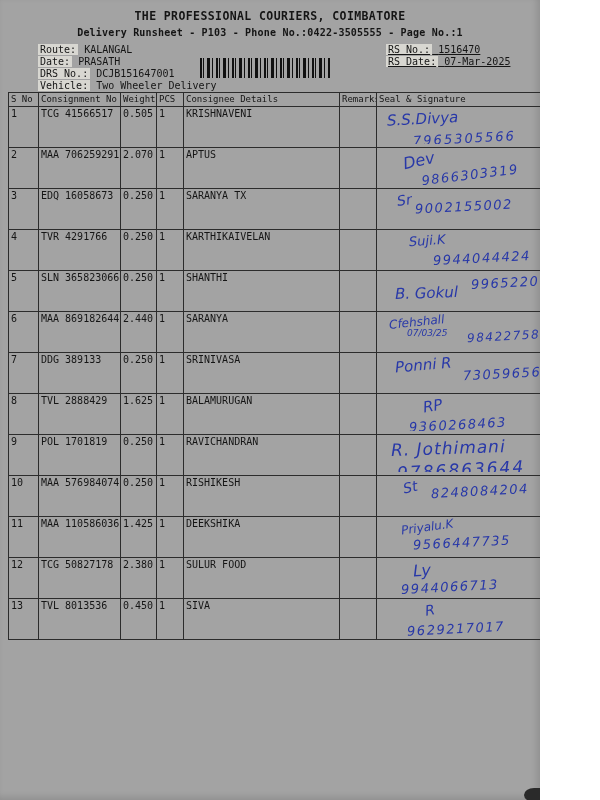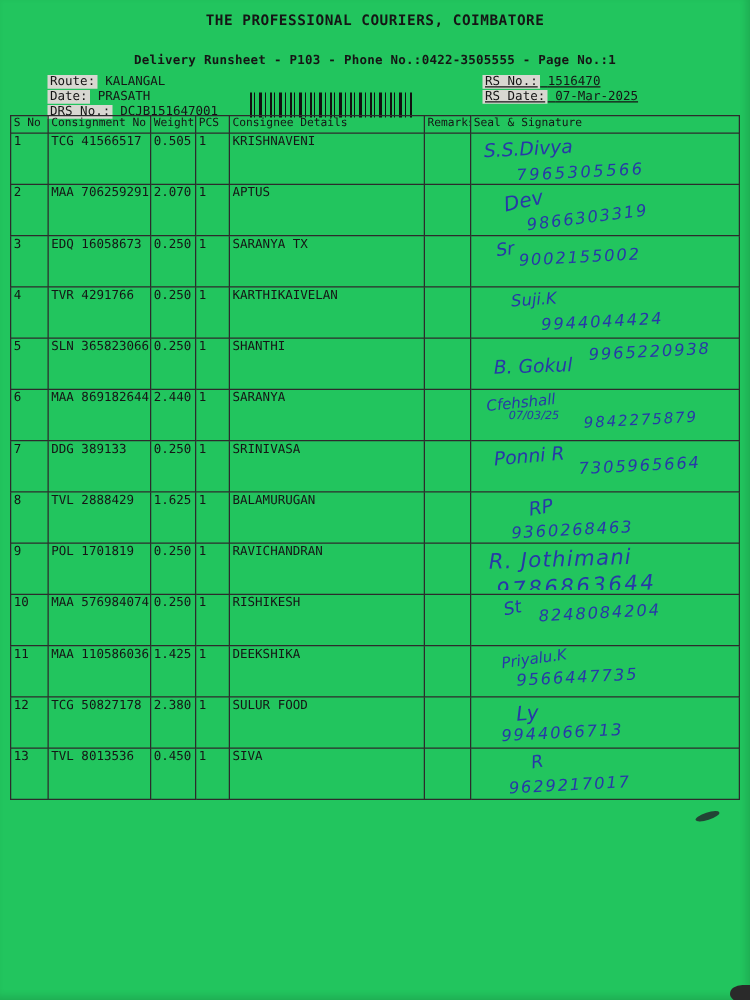--- a/index.html
+++ b/index.html
@@ -1,24 +1,24 @@
 <!DOCTYPE html>
 <html style="--ink: #2838a8;"><head>
 <meta charset="utf-8">
 <style>
   * { margin:0; padding:0; box-sizing:border-box; }
   html,body { background:#ffffff; }
   .page {
-    position:relative; width:600px; height:800px;
-    background:#22c55e; overflow:hidden;
+    position:relative; width:540px; height:800px;
+    background:#a3a3a3; overflow:hidden;
     font-family:"DejaVu Sans Mono", monospace; color:#151515;
     box-shadow: inset -3px -3px 6px rgba(0,0,0,0.12);
   }
   .title { text-align:center; padding-top:9px; font-weight:bold; font-size:11.5px; letter-spacing:0.4px; }
-  .subtitle { text-align:center; font-weight:bold; font-size:10px; margin-top:20px; letter-spacing:0.2px; }
+  .subtitle { text-align:center; font-weight:bold; font-size:10px; margin-top:4px; letter-spacing:0.2px; }
   .meta { position:relative; margin:6px 0 0 14px; font-size:10px; line-height:12px; height:48px;padding-left:24px; }
   .meta-left div { white-space:nowrap; }
   .label { background:#d8d7d1; padding:0 2px; }
   .meta-right { position:absolute; left:372px; top:0;text-decoration:underline; }
   .barcode {
     position:absolute; left:186px; top:14px; width:130px; height:20px;
     background: repeating-linear-gradient(90deg,
       #111 0 2px, transparent 2px 3px,
       #111 3px 4px, transparent 4px 7px,
       #111 7px 10px, transparent 10px 12px,
@@ -81,20 +81,24 @@
         <span>KALANGAL</span>
       </div>
       <div>
         <span class="label">Date:</span>
         <span>PRASATH</span>
       </div>
       <div>
         <span class="label">DRS No.:</span>
         <span>DCJB151647001</span>
       </div>
+      <div>
+        <span class="label">Vehicle:</span>
+        <span>Two Wheeler Delivery</span>
+      </div>
     </div>
     <div class="meta-right">
       <div>
         <span class="label">RS No.:</span>
         <span>1516470</span>
       </div>
       <div>
         <span class="label">RS Date:</span>
         <span>07-Mar-2025</span>
       </div>

